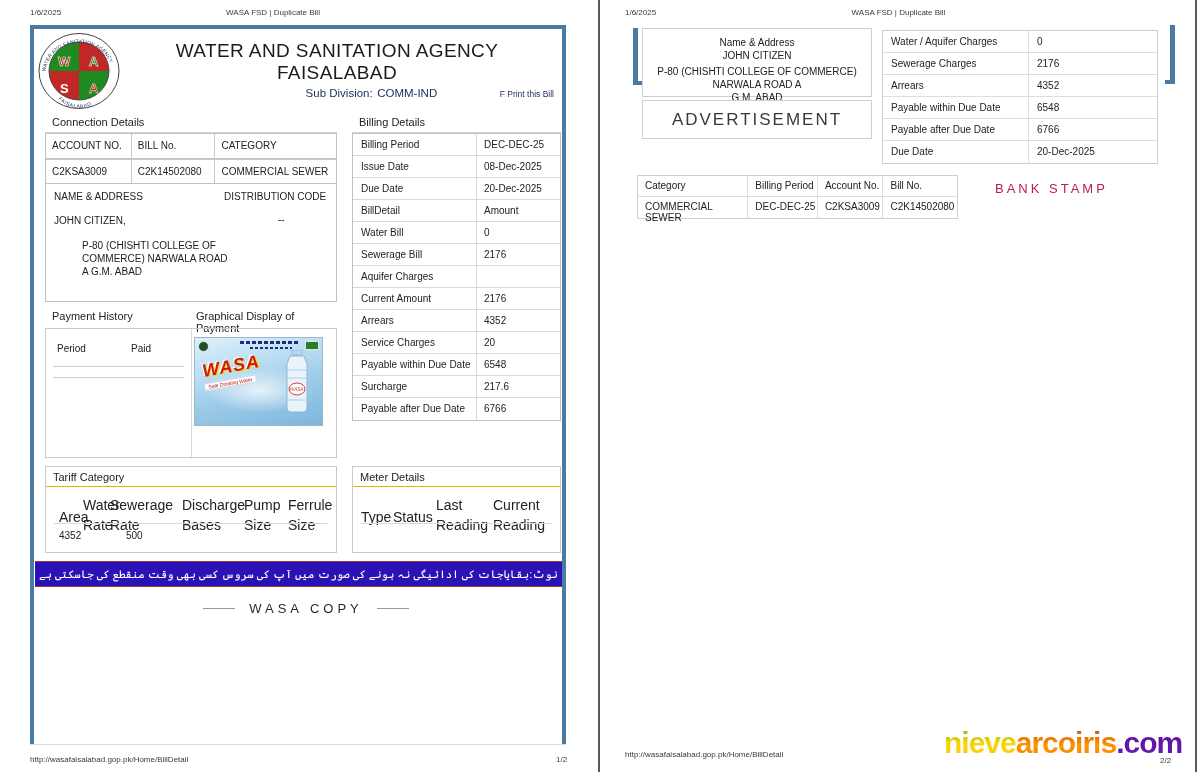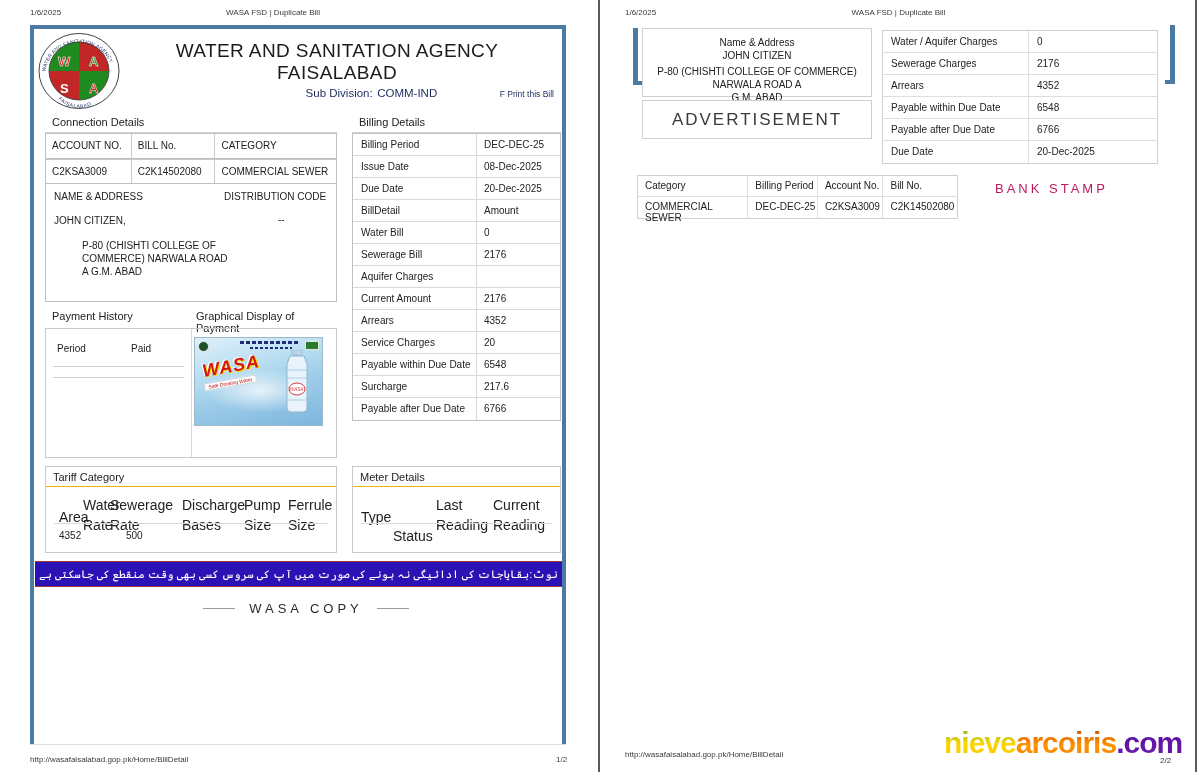--- a/index.html
+++ b/index.html
@@ -279,21 +279,21 @@
           <div class="mini-head" style="left:198px;top:28px;width:28px;">Pump Size</div>
           <div class="mini-head" style="left:242px;top:28px;width:36px;">Ferrule Size</div>
           <div class="mini-rule" style="top:56px;"></div>
           <div class="mini-val" style="left:13px;top:63px;">4352</div>
           <div class="mini-val" style="left:80px;top:63px;">500</div>
         </div>
 
         <div class="sec-meter">
           <div class="boxed-title">Meter Details</div>
           <div class="mini-head" style="left:8px;top:40px;">Type</div>
-          <div class="mini-head" style="left:40px;top:40px;margin-top:19px;">Status</div>
+          <div class="mini-head" style="left:40px;top:40px;">Status</div>
           <div class="mini-head" style="left:83px;top:28px;width:42px;">Last Reading</div>
           <div class="mini-head" style="left:140px;top:28px;width:42px;">Current Reading</div>
           <div class="mini-rule" style="top:56px;"></div>
         </div>
 
         <div class="notice-banner" dir="rtl">نوٹ:بقایاجات کی ادائیگی نہ ہونے کی صورت میں آپ کی سروس کسی بھی وقت منقطع کی جاسکتی ہے ۔</div>
 
         <div class="copy-row">
           <span class="copy-dash"></span><span class="copy-label">WASA COPY</span><span class="copy-dash"></span>
         </div>

